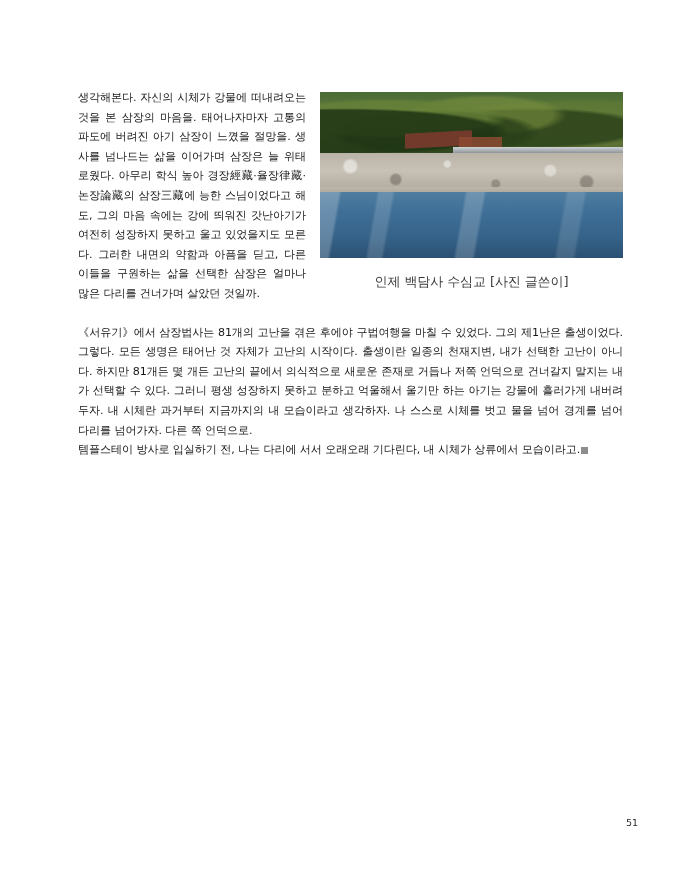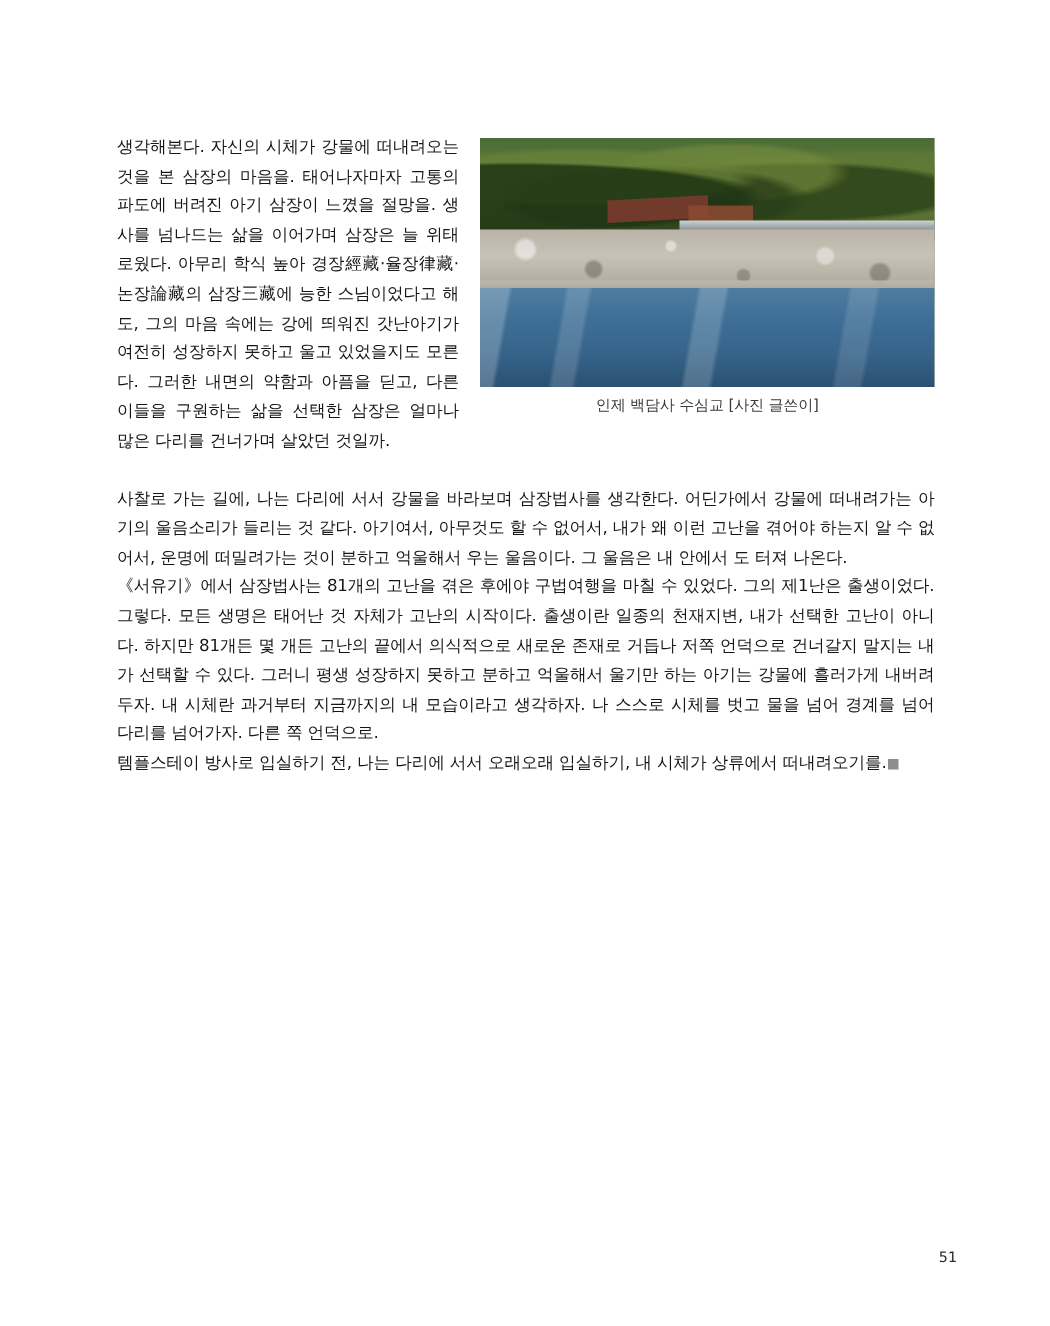--- a/index.html
+++ b/index.html
@@ -140,41 +140,41 @@
   }
   .ph-shore {
     position: absolute;
     left: 0;
     bottom: 36%;
     width: 100%;
     height: 7%;
     background: linear-gradient(180deg, rgba(190,184,172,.95), rgba(150,145,134,.6));
   }
   .figure-caption {
-    margin-top: 5px;
-    font-size: 10px;
+    margin-top: 15px;
+    font-size: 13px;
     color: #3a3a3a;
     text-align: center;
     letter-spacing: -0.1px;
   }
   .gap {
     height: 19px;
   }
   .endmark {
     display: inline-block;
     width: 7px;
     height: 7px;
     background: #8d8d8d;
     vertical-align: -1px;
     margin-left: 1px;
   }
   .page-number {
     position: absolute;
     right: 62px;
-    bottom: 40px;
+    bottom: 56px;
     font-size: 9.5px;
     color: #2b2b2b;
   }
   .clearfix:after {
     content: "";
     display: block;
     clear: both;
   }
 </style>
 </head>
@@ -198,23 +198,22 @@
       </div>
       <div class="figure-caption">인제 백담사 수심교 [사진 글쓴이]</div>
     </div>
 
     <p class="para">생각해본다. 자신의 시체가 강물에 떠내려오는 것을 본 삼장의 마음을. 태어나자마자 고통의 파도에 버려진 아기 삼장이 느꼈을 절망을. 생사를 넘나드는 삶을 이어가며 삼장은 늘 위태로웠다. 아무리 학식 높아 경장經藏·율장律藏·논장論藏의 삼장三藏에 능한 스님이었다고 해도, 그의 마음 속에는 강에 띄워진 갓난아기가 여전히 성장하지 못하고 울고 있었을지도 모른다. 그러한 내면의 약함과 아픔을 딛고, 다른 이들을 구원하는 삶을 선택한 삼장은 얼마나 많은 다리를 건너가며 살았던 것일까.</p>
 
 
     <div class="clearfix"></div>
     <div class="gap"></div>
 
-    <p class="para">사찰로 가는 길에, 나는 다리에 서서 강물을 바라보며 삼장법사를 생각한다. 어딘가에서 강물에 떠내려가는 아기의 울음소리가 들리는 것 같다. 아기여서, 아무것도 할 수 없어서, 내가 왜 이런 고난을 겪어야 하는지 알 수 없어서, 운명에 떠밀려가는 것이 분하고 억울해서 우는 울음이다. 그 울음은 내 안에서 도 터져 나온다.</p>
 
     <p class="para">《서유기》에서 삼장법사는 81개의 고난을 겪은 후에야 구법여행을 마칠 수 있었다. 그의 제1난은 출생이었다. 그렇다. 모든 생명은 태어난 것 자체가 고난의 시작이다. 출생이란 일종의 천재지변, 내가 선택한 고난이 아니다. 하지만 81개든 몇 개든 고난의 끝에서 의식적으로 새로운 존재로 거듭나 저쪽 언덕으로 건너갈지 말지는 내가 선택할 수 있다. 그러니 평생 성장하지 못하고 분하고 억울해서 울기만 하는 아기는 강물에 흘러가게 내버려두자. 내 시체란 과거부터 지금까지의 내 모습이라고 생각하자. 나 스스로 시체를 벗고 물을 넘어 경계를 넘어 다리를 넘어가자. 다른 쪽 언덕으로.</p>
 
-    <p class="para"><span>템플스테이 방사로 입실하기 전, 나는 다리에 서서 오래오래 입실하기, 내 시체가 상류에서 떠내려오기를.</span><span class="endmark"></span></p>
+    <p class="para"><span>템플스테이 방사로 입실하기 전, 나는 다리에 서서 오래오래 기다린다, 내 시체가 상류에서 모습이라고.</span><span class="endmark"></span></p>
 
   </div>
 
   <div class="page-number">51</div>
 
 </div>
 
 </body></html>

